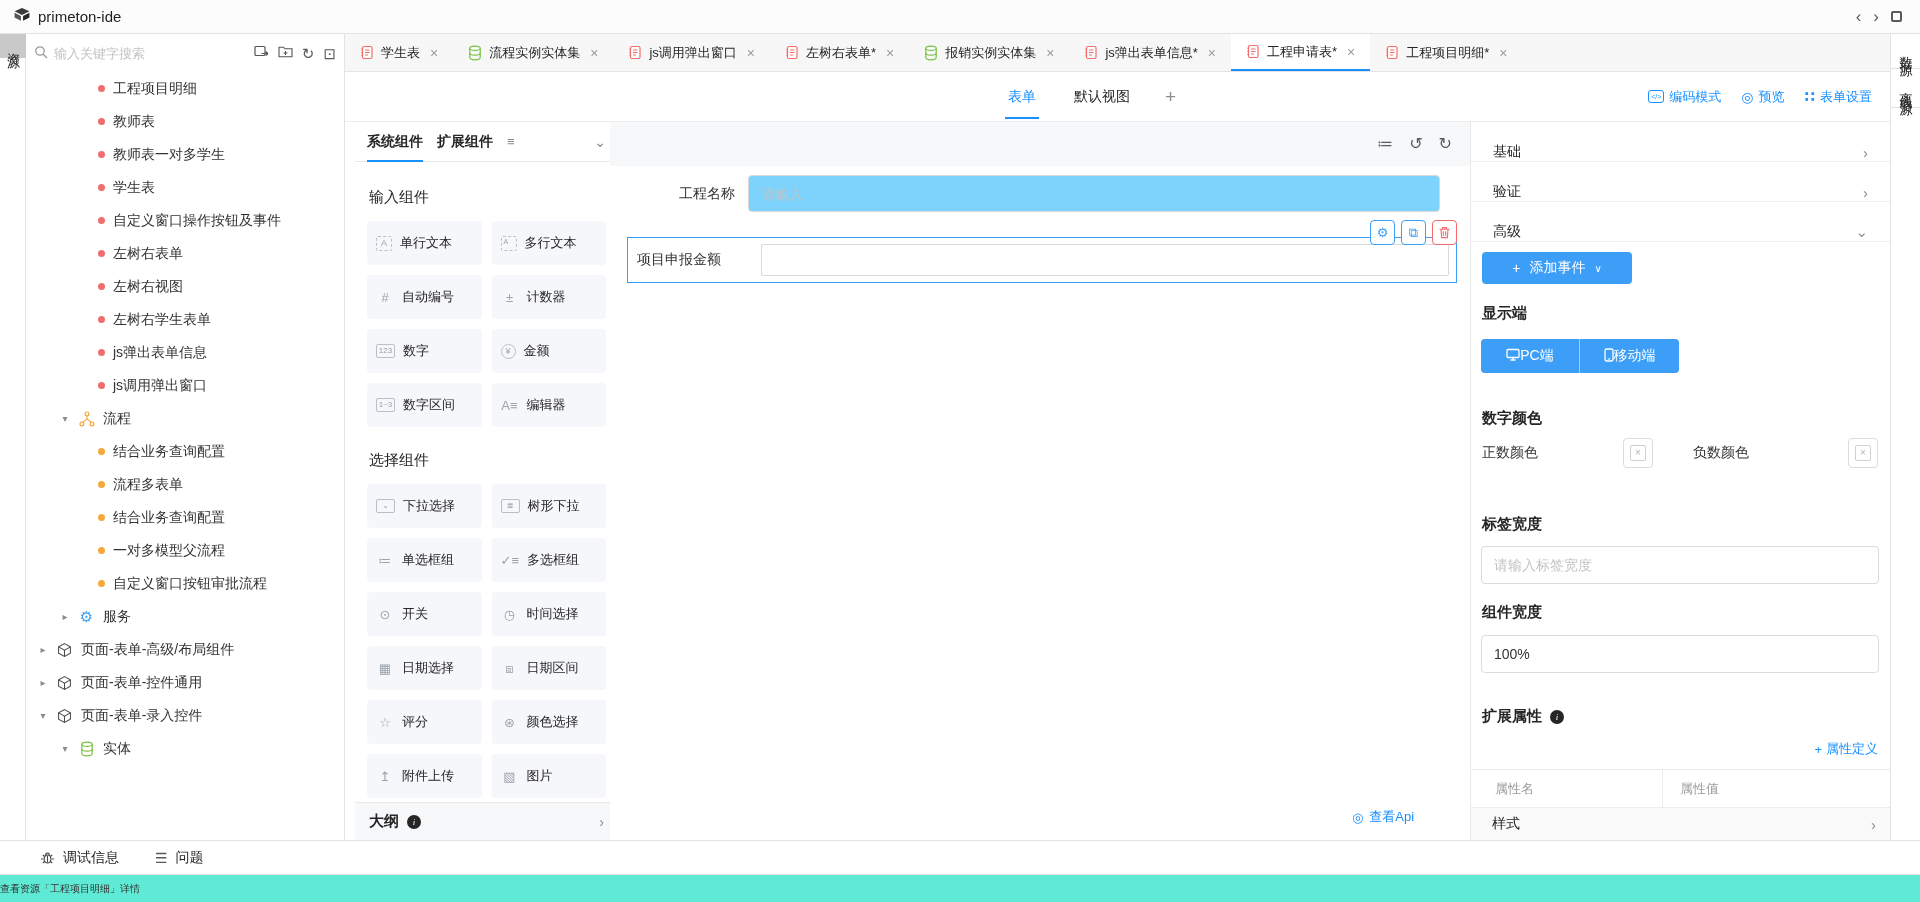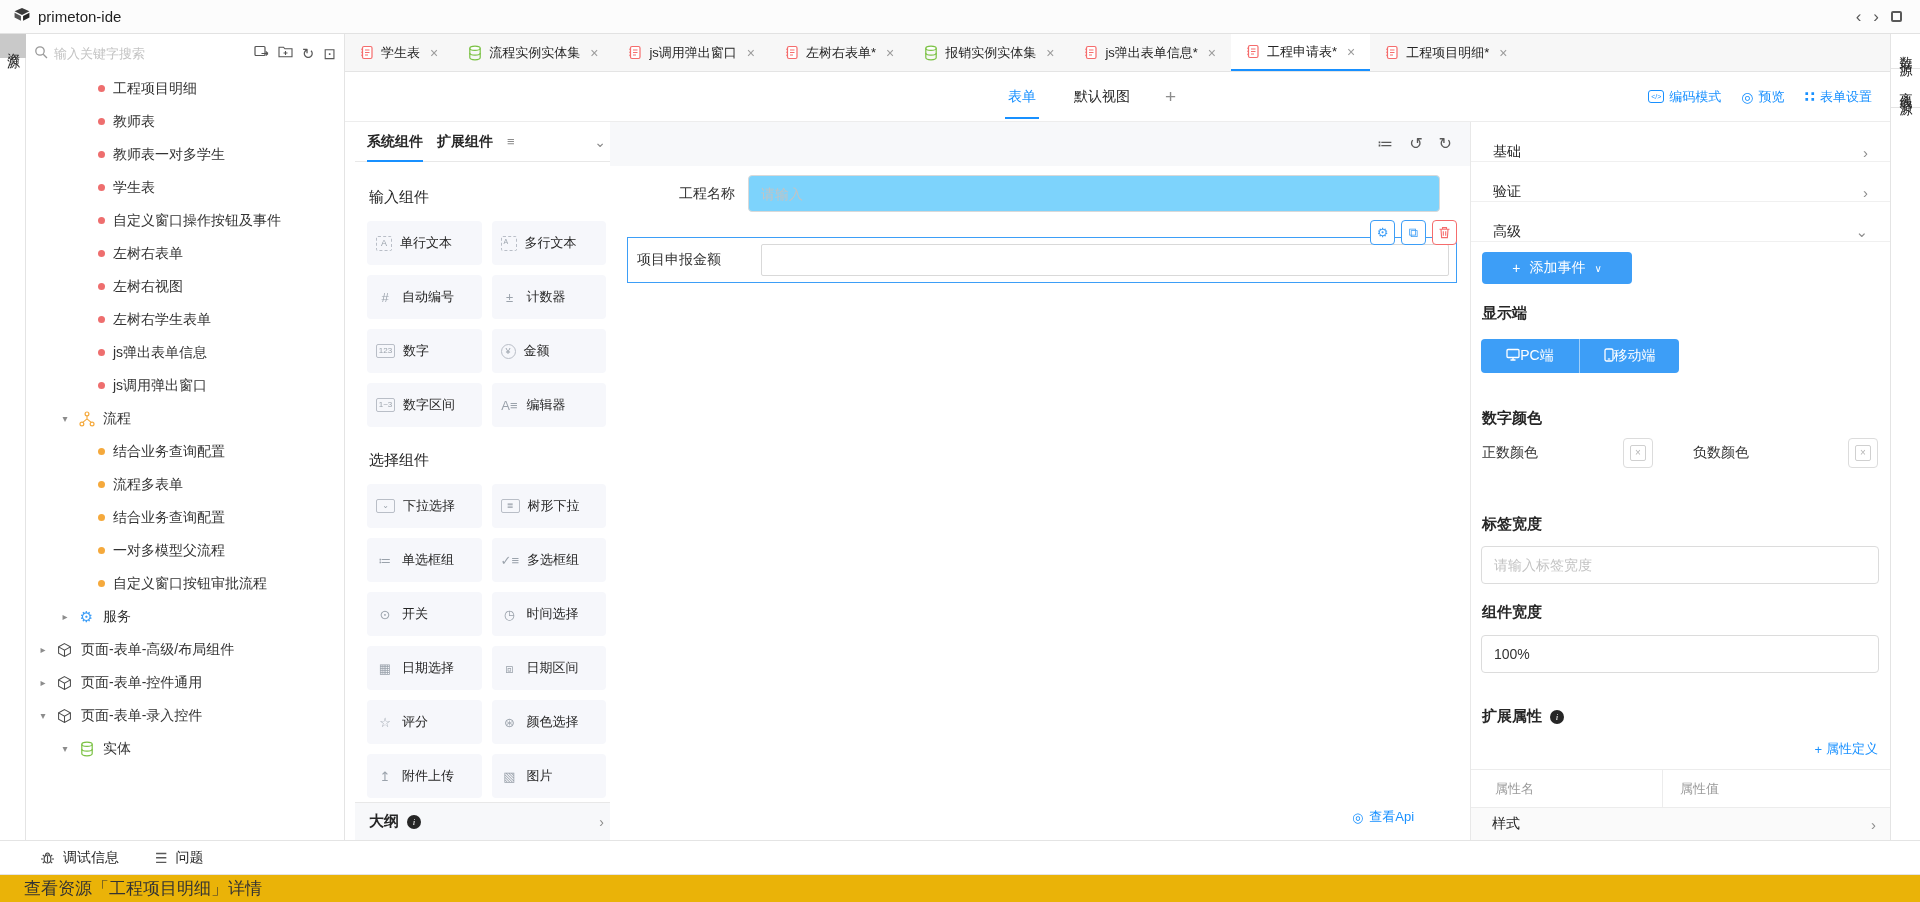--- a/index.html
+++ b/index.html
@@ -161,22 +161,22 @@
   
   .right-strip{position:absolute;right:0;top:34px;width:30px;bottom:62px;background:#fff;
                border-left:1px solid #e4e4e4;display:flex;flex-direction:column;align-items:center}
   .rtab{width:100%;display:flex;justify-content:center;padding:12px 0 10px;border-bottom:1px solid #e4e4e4;cursor:pointer}
 
   
   .bottom-bar{position:absolute;left:0;right:0;bottom:28px;height:34px;border-top:1px solid #e4e4e4;background:#fff;
               display:flex;align-items:center;gap:36px;padding-left:40px;font-size:14px;color:#262626}
   .bb-item{display:flex;align-items:center;gap:8px;cursor:pointer}
   .bico{display:inline-flex;font-size:14px;color:#595959;line-height:1}
-  .statusbar{position:absolute;left:0;right:0;bottom:0;height:28px;border-top:1px solid #e4e4e4;background:#eab308;
-             display:flex;align-items:center;padding-left:24px;font-size:17px;color:#333}
+  .statusbar{position:absolute;left:0;right:0;bottom:0;height:28px;border-top:1px solid #e4e4e4;background:#5eead4;
+             display:flex;align-items:center;font-size:10px;color:#333}
 </style>
 </head>
 <body>
 
 <div id="app">
 
   <div class="titlebar">
     <span class="logo">
       <svg width="20" height="17" viewBox="0 0 18 16">
           <path d="M2 3l7 3.5L16 3 9 0z" fill="#3a3a3a"></path>

